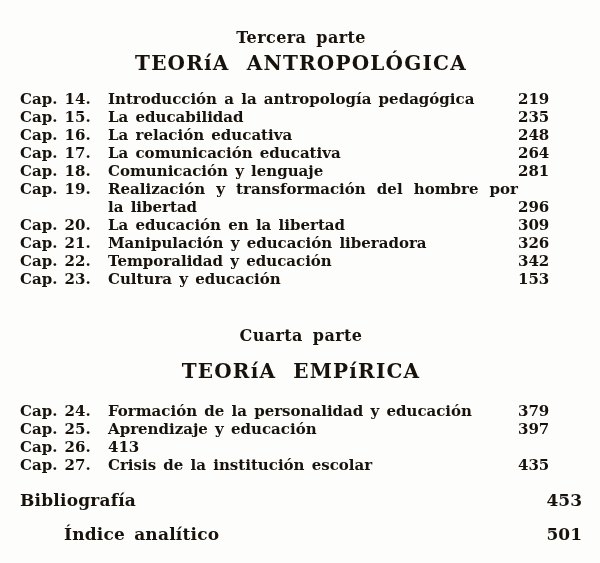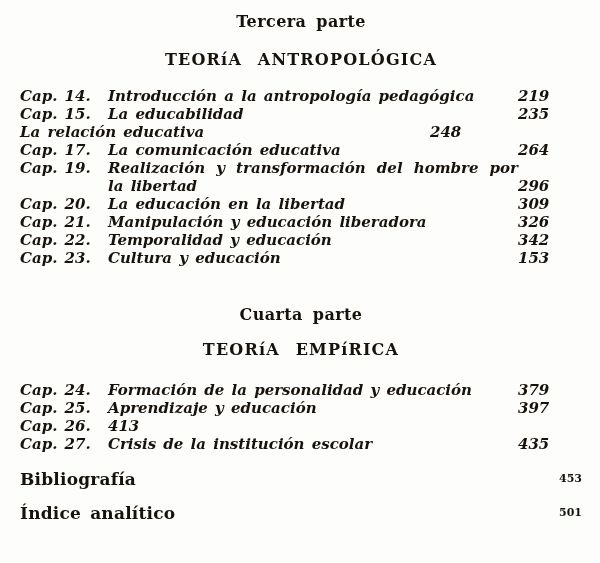--- a/index.html
+++ b/index.html
@@ -5,48 +5,47 @@
   html, body {
     margin: 0;
     padding: 0;
     background: #ffffff;
   }
   .page {
     position: relative;
     width: 600px;
     height: 563px;
     box-sizing: border-box;
-    padding: 12px 18px 0 20px;
+    padding: 28px 18px 0 20px;
     background: #fdfdfb;
     color: #18120c;
     font-family: "DejaVu Serif", "Liberation Serif", serif;
     font-weight: 700;
     overflow: hidden;
   }
   .part-heading {
     margin: 0;
     font-size: 16px;
     line-height: 19px;
     text-align: center;
     letter-spacing: 0.4px;
     word-spacing: 4px;
     font-weight: 700;
   }
   .section-title {
-    margin: 17px 0 0 0;
-    font-size: 16px;
+    margin: 4px 0 0 0;
+    font-size: 20px;
     line-height: 24px;
     text-align: center;
     letter-spacing: 1.2px;
     word-spacing: 9px;
     font-weight: 700;
   }
   .toc {
     margin-top: 15px;
-    font-style: italic;
   }
   .toc-2 {
     margin-top: 19px;
   }
   .row {
     display: flex;
     align-items: flex-start;
     font-size: 15px;
     line-height: 18px;
   }
@@ -72,28 +71,28 @@
     margin-top: 14px;
     text-align: center;
   }
   .back-row {
     display: flex;
     align-items: flex-end;
     font-size: 17px;
     line-height: 20px;
   }
   .back-row-1 { margin-top: 16px; }
-  .back-row-2 { margin-top: 14px; }
+  .back-row-2 { margin-top: 14px; margin-left: 44px; }
   .back-title {
     flex: 1;
     letter-spacing: 0.2px;
     word-spacing: 3px;
   }
   .back-page {
-    font-size: 11px;
+    font-size: 17px;
     text-align: right;
   }
 </style>
 </head>
 <body>
 
 <div class="page">
 
   <h3 class="part-heading">Tercera parte</h3>
   <h2 class="section-title">TEORíA ANTROPOLÓGICA</h2>
@@ -103,27 +102,33 @@
       <span class="cap-label">Cap. 14.</span>
       <span class="entry-title">Introducción a la antropología pedagógica</span>
       <span class="page-num">219</span>
     </div>
     <div class="row">
       <span class="cap-label">Cap. 15.</span>
       <span class="entry-title">La educabilidad</span>
       <span class="page-num">235</span>
     </div>
     <div class="row">
+      <span class="cap-label">Cap. 16.</span>
       <span class="entry-title">La relación educativa</span>
       <span class="page-num">248</span>
     </div>
     <div class="row">
       <span class="cap-label">Cap. 17.</span>
       <span class="entry-title">La comunicación educativa</span>
       <span class="page-num">264</span>
+    </div>
+    <div class="row">
+      <span class="cap-label">Cap. 18.</span>
+      <span class="entry-title">Comunicación y lenguaje</span>
+      <span class="page-num">281</span>
     </div>
     <div class="row">
       <span class="cap-label">Cap. 19.</span>
       <span class="entry-title">Realización y transformación del hombre por la libertad</span>
       <span class="page-num">296</span>
     </div>
     <div class="row">
       <span class="cap-label">Cap. 20.</span>
       <span class="entry-title">La educación en la libertad</span>
       <span class="page-num">309</span>

